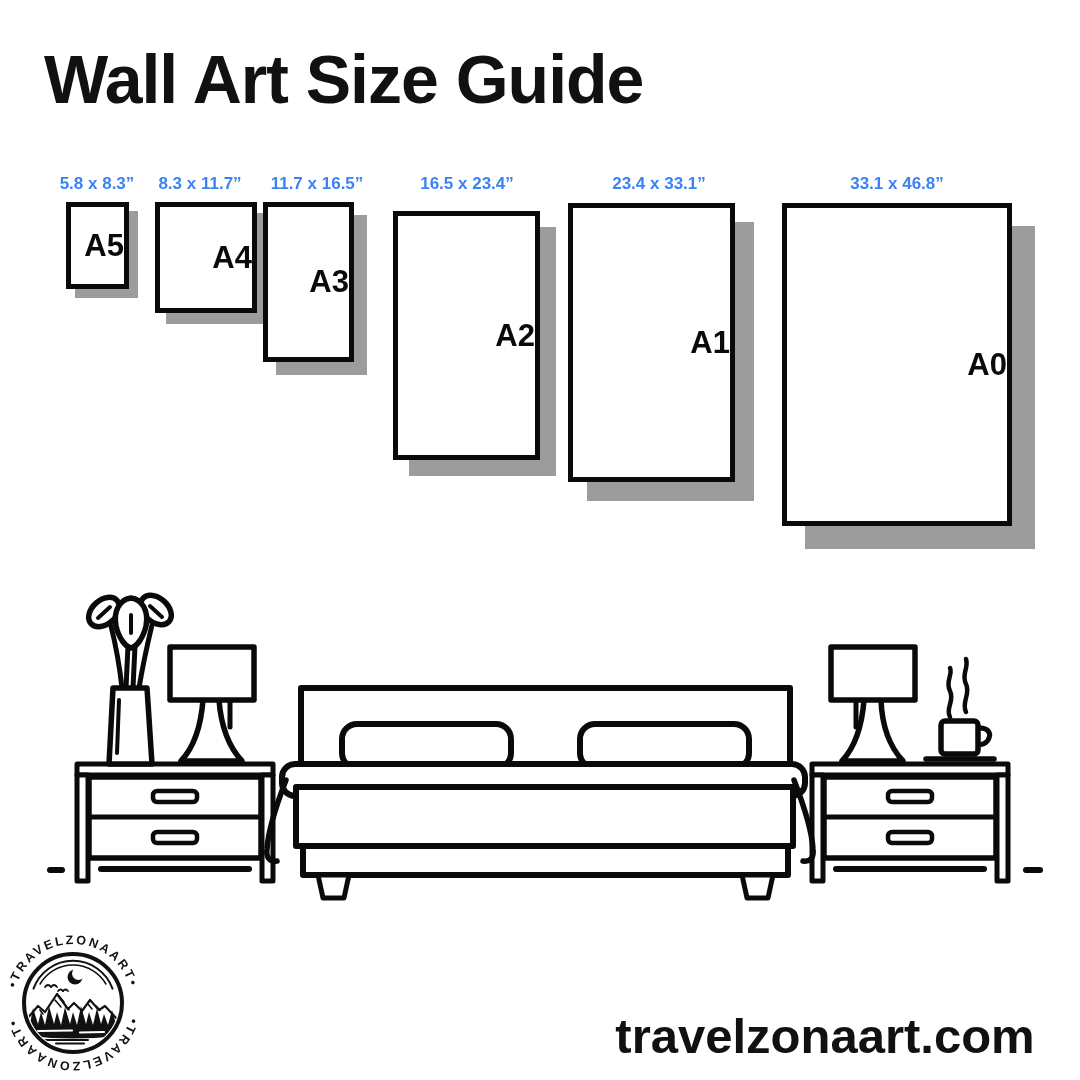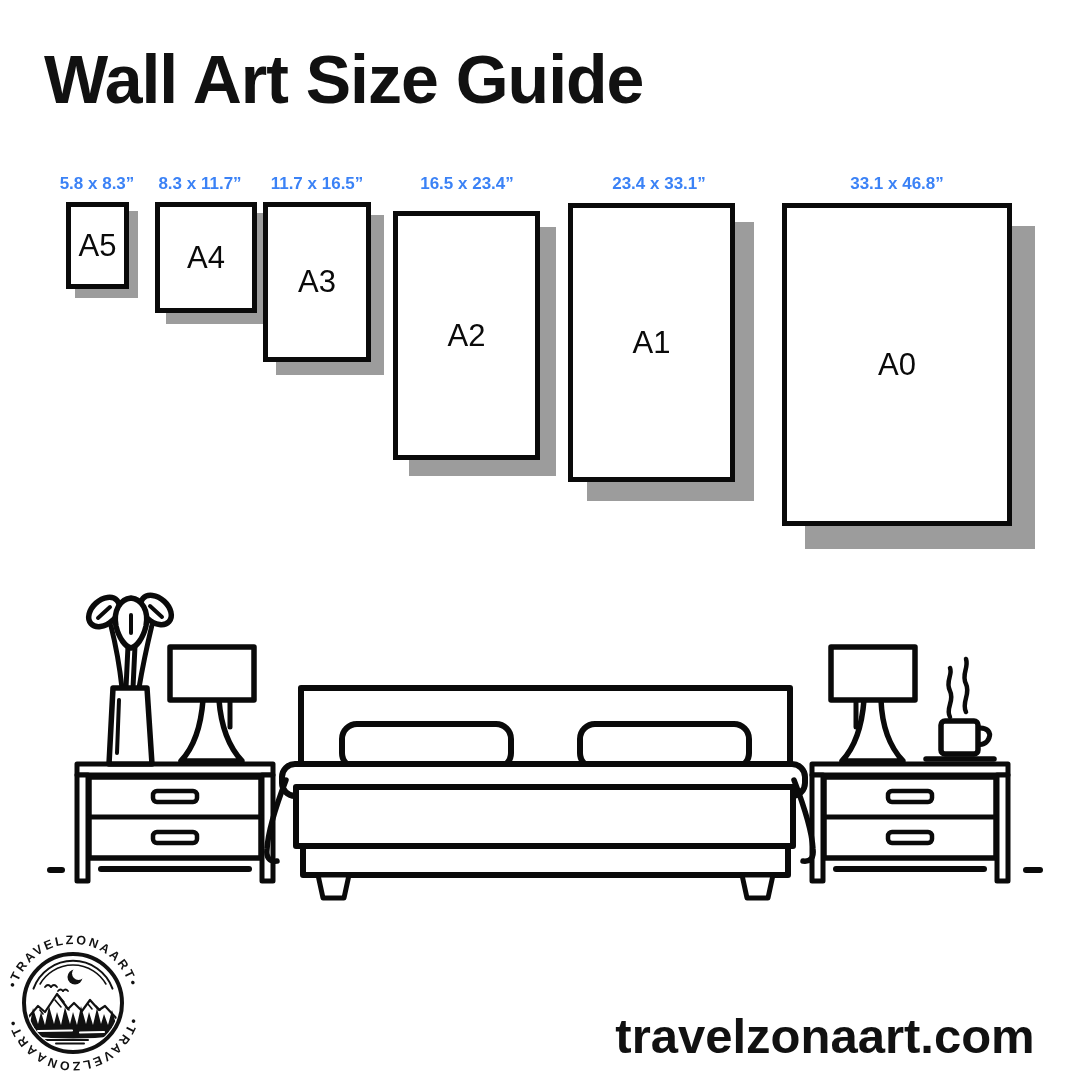--- a/index.html
+++ b/index.html
@@ -11,22 +11,22 @@
   .title{
     position:absolute;left:0;top:40px;width:1080px;
     font-size:68px;font-weight:bold;letter-spacing:-1px;color:#111;margin-left:44px;
   }
   .size-label{
     position:absolute;top:174px;text-align:center;
     font-size:17px;font-weight:bold;color:#3b82f6;white-space:nowrap;
   }
   .frame{
     position:absolute;box-sizing:border-box;background:#ffffff;
-    border:5px solid #0a0a0a;display:flex;align-items:center;justify-content:center;
-    font-size:31px;font-weight:normal;color:#0a0a0a;
+    border:5px solid #0a0a0a;display:flex;align-items:center;justify-content:flex-end;
+    font-size:31px;font-weight:bold;color:#0a0a0a;
   }
   .website{
     position:absolute;left:555px;top:1008px;width:540px;text-align:center;
     font-size:49px;font-weight:bold;letter-spacing:0px;color:#111;
   }
   svg{position:absolute;}
   .ln{stroke:#0a0a0a;stroke-width:5.5;fill:none;stroke-linecap:round;stroke-linejoin:round;}
   .lf{stroke:#0a0a0a;stroke-width:5.5;fill:#ffffff;stroke-linecap:round;stroke-linejoin:round;}
   .sw4{stroke-width:4;}
   .sw45{stroke-width:4.5;}
@@ -48,21 +48,21 @@
   <div class="frame" style="left:66px;top:202px;width:63px;height:87px;box-shadow:9px 9px 0 #9c9c9c">
     <span>A5</span>
   </div>
 
   <div class="size-label" style="left:120px;width:160px">8.3 x 11.7”</div>
   <div class="frame" style="left:155px;top:202px;width:102px;height:111px;box-shadow:11px 11px 0 #9c9c9c">
     <span>A4</span>
   </div>
 
   <div class="size-label" style="left:237px;width:160px">11.7 x 16.5”</div>
-  <div class="frame" style="left:263px;top:202px;width:108px;height:160px;box-shadow:13px 13px 0 #9c9c9c">
+  <div class="frame" style="left:263px;top:202px;width:91px;height:160px;box-shadow:13px 13px 0 #9c9c9c">
     <span>A3</span>
   </div>
 
   <div class="size-label" style="left:387px;width:160px">16.5 x 23.4”</div>
   <div class="frame" style="left:393px;top:211px;width:147px;height:249px;box-shadow:16px 16px 0 #9c9c9c">
     <span>A2</span>
   </div>
 
   <div class="size-label" style="left:579px;width:160px">23.4 x 33.1”</div>
   <div class="frame" style="left:568px;top:203px;width:167px;height:279px;box-shadow:19px 19px 0 #9c9c9c">

